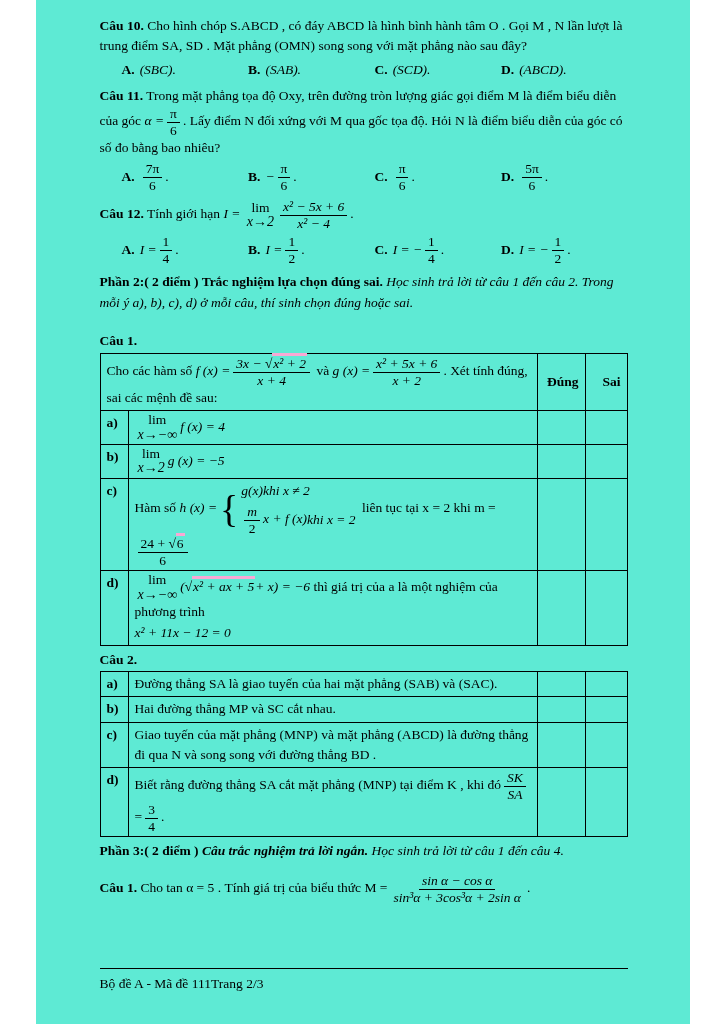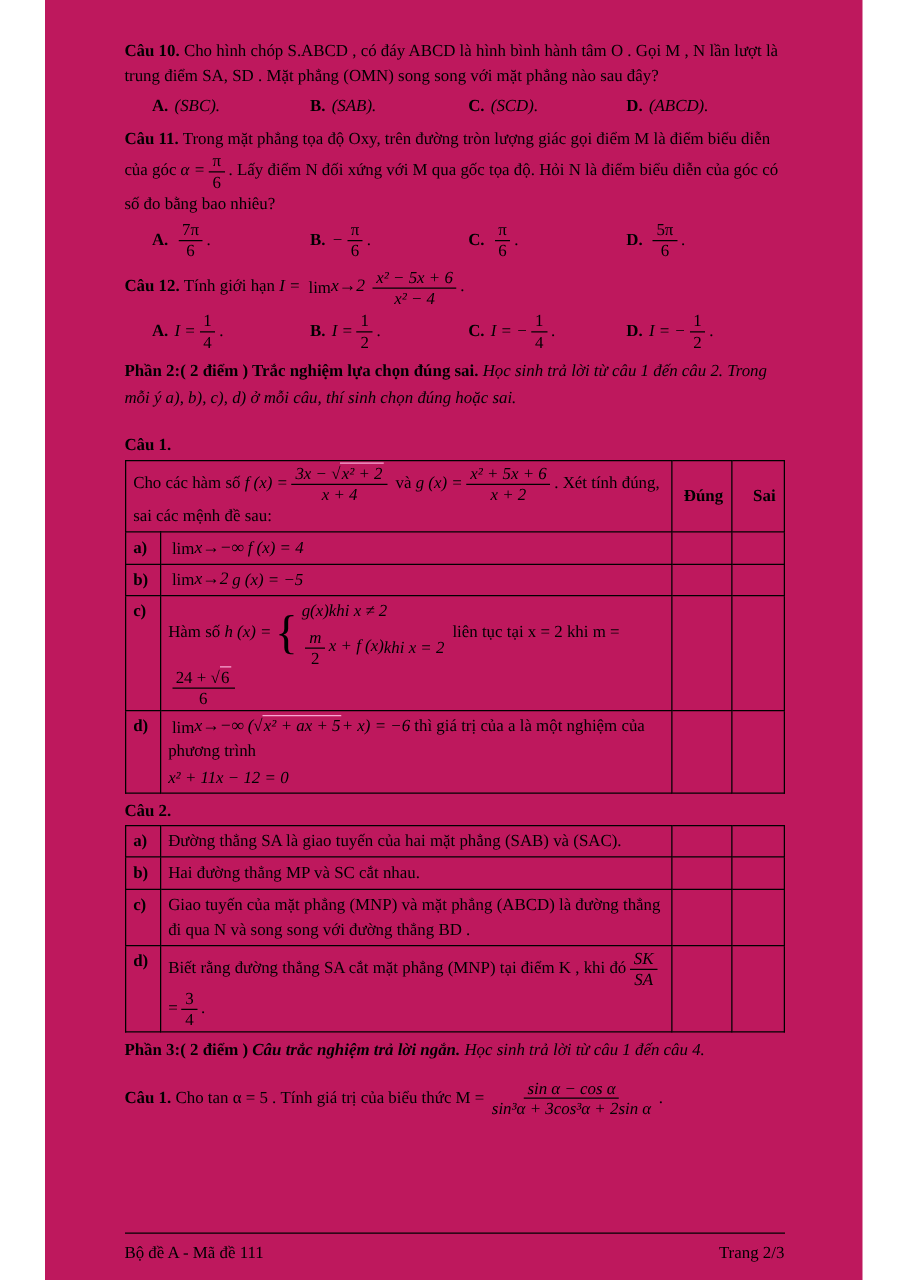--- a/index.html
+++ b/index.html
@@ -1,56 +1,56 @@
 <!DOCTYPE html>
 <html><head>
 <meta charset="utf-8">
 <style>
   * { box-sizing: border-box; }
   html,body { margin:0; padding:0; background:#ffffff; }
   .page {
     width:654px; height:1024px; margin:0 auto; position:relative;
-    background:#be185d; color:#000;
+    background:#5eead4; color:#000;
     font-family:"Liberation Serif", serif;
     font-size:13.5px; line-height:1.5;
-    padding:31px 62px 0 64px;
+    padding:16px 62px 0 64px;
     overflow:hidden;
   }
   p { margin:0 0 2px 0; }
   .b { font-weight:bold; }
   .i { font-style:italic; }
   .bi { font-weight:bold; font-style:italic; }
   .math { font-style:italic; }
   .q-block { margin-bottom:5px; }
   .opts { display:flex; margin:3px 0 6px 22px; }
   .opt { flex:1; display:flex; align-items:center; }
   .opt-label { font-weight:bold; margin-right:5px; }
   .frac { display:inline-flex; flex-direction:column; align-items:center;
           vertical-align:middle; line-height:1.15; margin:0 3px; }
   .frac > .num { border-bottom:1px solid #000; padding:0 3px; }
   .frac > .den { padding:0 3px; }
-  .lim { display:inline-flex; align-items:center;
+  .lim { display:inline-flex; flex-direction:column; align-items:center;
          vertical-align:middle; line-height:1.05; margin:0 3px; }
   .lim .limsub { font-size:14px; font-style:italic; }
   .sqrt { white-space:nowrap; }
   .sqrt::before { content:"\221A"; }
-  .sqrt .rad { border-top:1px solid #f9a8d4; padding:0 1px; }
+  .sqrt .rad { border-top:3px solid #f9a8d4; padding:0 1px; }
   .section-label { margin-top:18px; margin-bottom:2px; }
   table { border-collapse:collapse; width:100%; margin:1px 0 4px 0; }
   td { border:1px solid #000; padding:2px 6px; vertical-align:top; }
   td.lab { font-weight:bold; }
   td.ds { text-align:right; font-weight:bold; vertical-align:middle; }
   .cases { display:inline-flex; align-items:center; vertical-align:middle; margin:0 3px; }
   .brace::before { content:"{"; }
   .brace { font-size:38px; font-weight:300; line-height:0.85; margin-right:3px; }
   .case-col { display:inline-flex; flex-direction:column; gap:3px; }
   .case-row { display:flex; align-items:center; }
-  .footer { position:absolute; left:64px; right:62px; bottom:12px;
+  .footer { position:absolute; left:64px; right:62px; bottom:30px;
             border-top:1px solid #000; padding-top:5px;
-            display:flex; justify-content:space-between; }
+            display:flex; justify-content:flex-start; }
 </style>
 </head>
 <body>
 
 <div class="page">
 
   <div class="q-block">
     <p><span class="b">Câu 10.</span>
       <span>Cho hình chóp S.ABCD , có đáy ABCD là hình bình hành tâm O . Gọi M , N lần lượt là trung điểm SA, SD . Mặt phẳng (OMN) song song với mặt phẳng nào sau đây?</span></p>
     <div class="opts">

